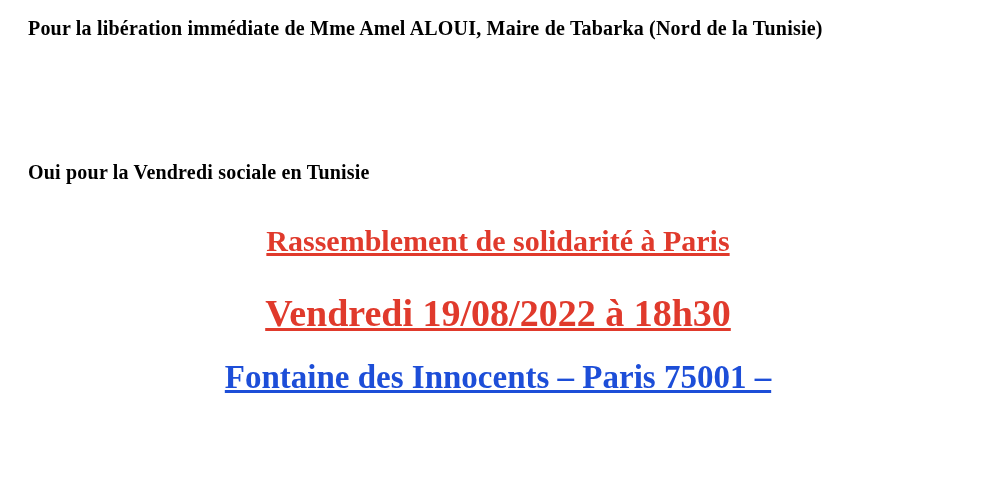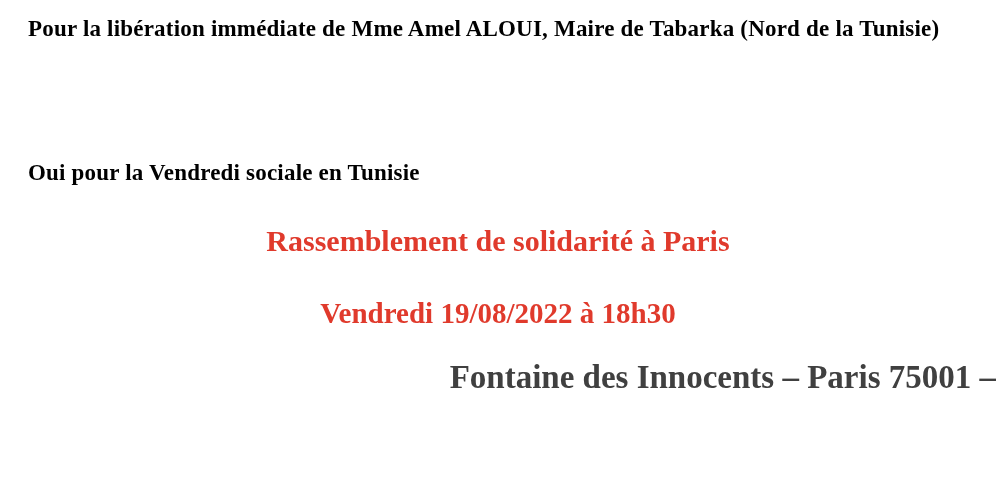--- a/index.html
+++ b/index.html
@@ -18,35 +18,36 @@
     color: #000000;
   }
   .line {
     position: absolute;
     margin: 0;
   }
   .left-par {
     left: 28px;
     right: 40px;
     text-align: left;
-    font-size: 23px;
+    font-size: 20px;
     line-height: 33px;
     letter-spacing: 0.2px;
   }
   .centered {
     left: 0;
     right: 0;
     text-align: center;
+    text-decoration: underline;
   }
   .headline      { top: 12px;  }
   .justice-indep { top: 100px; font-size: 22.5px; }
   .justice-soc   { top: 156px; }
   .rally-title   { top: 222px; font-size: 30px; line-height: 38px; color: #e03a2c; }
-  .rally-date    { top: 294px; font-size: 29px; line-height: 38px; color: #e03a2c; }
-  .rally-loc     { top: 356px; font-size: 33px; line-height: 42px; color: #404040; text-align: right; }
+  .rally-date    { top: 294px; font-size: 38px; line-height: 38px; color: #e03a2c; }
+  .rally-loc     { top: 356px; font-size: 33px; line-height: 42px; color: #1d4ed8; }
   .rally-metro   { top: 433px; font-size: 22px; line-height: 28px; color: #000000; }
 </style>
 </head>
 <body>
 
 <div class="page">
 
   <p class="line left-par headline">Pour la libération immédiate de Mme Amel ALOUI, Maire de Tabarka (Nord de la Tunisie)</p>
 
 

